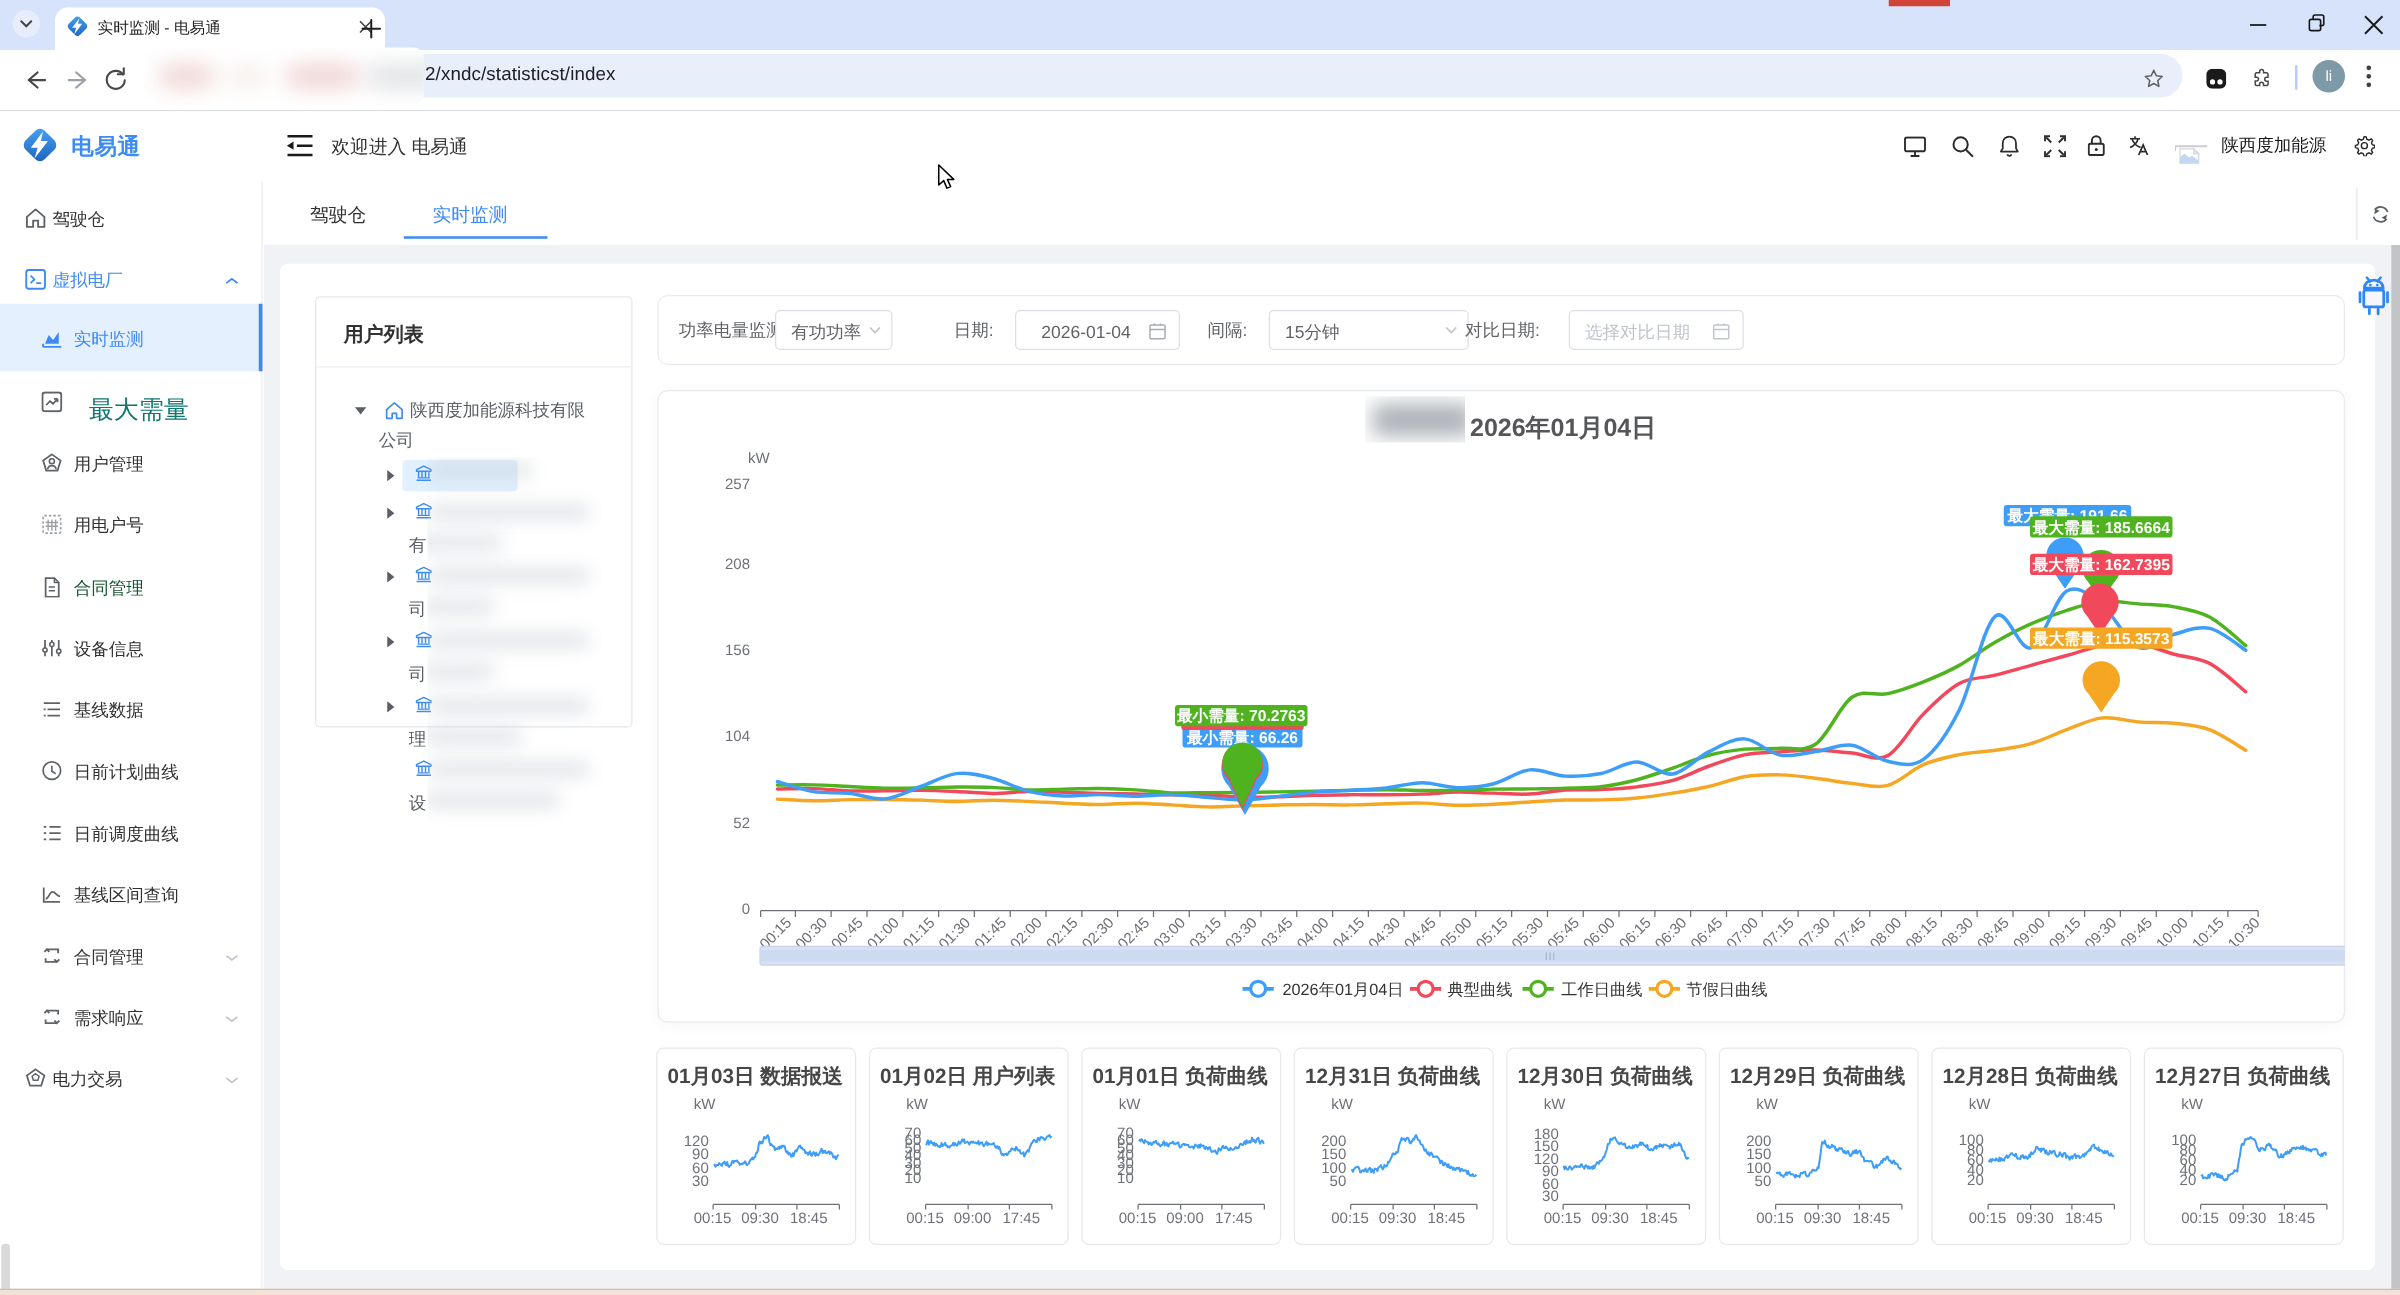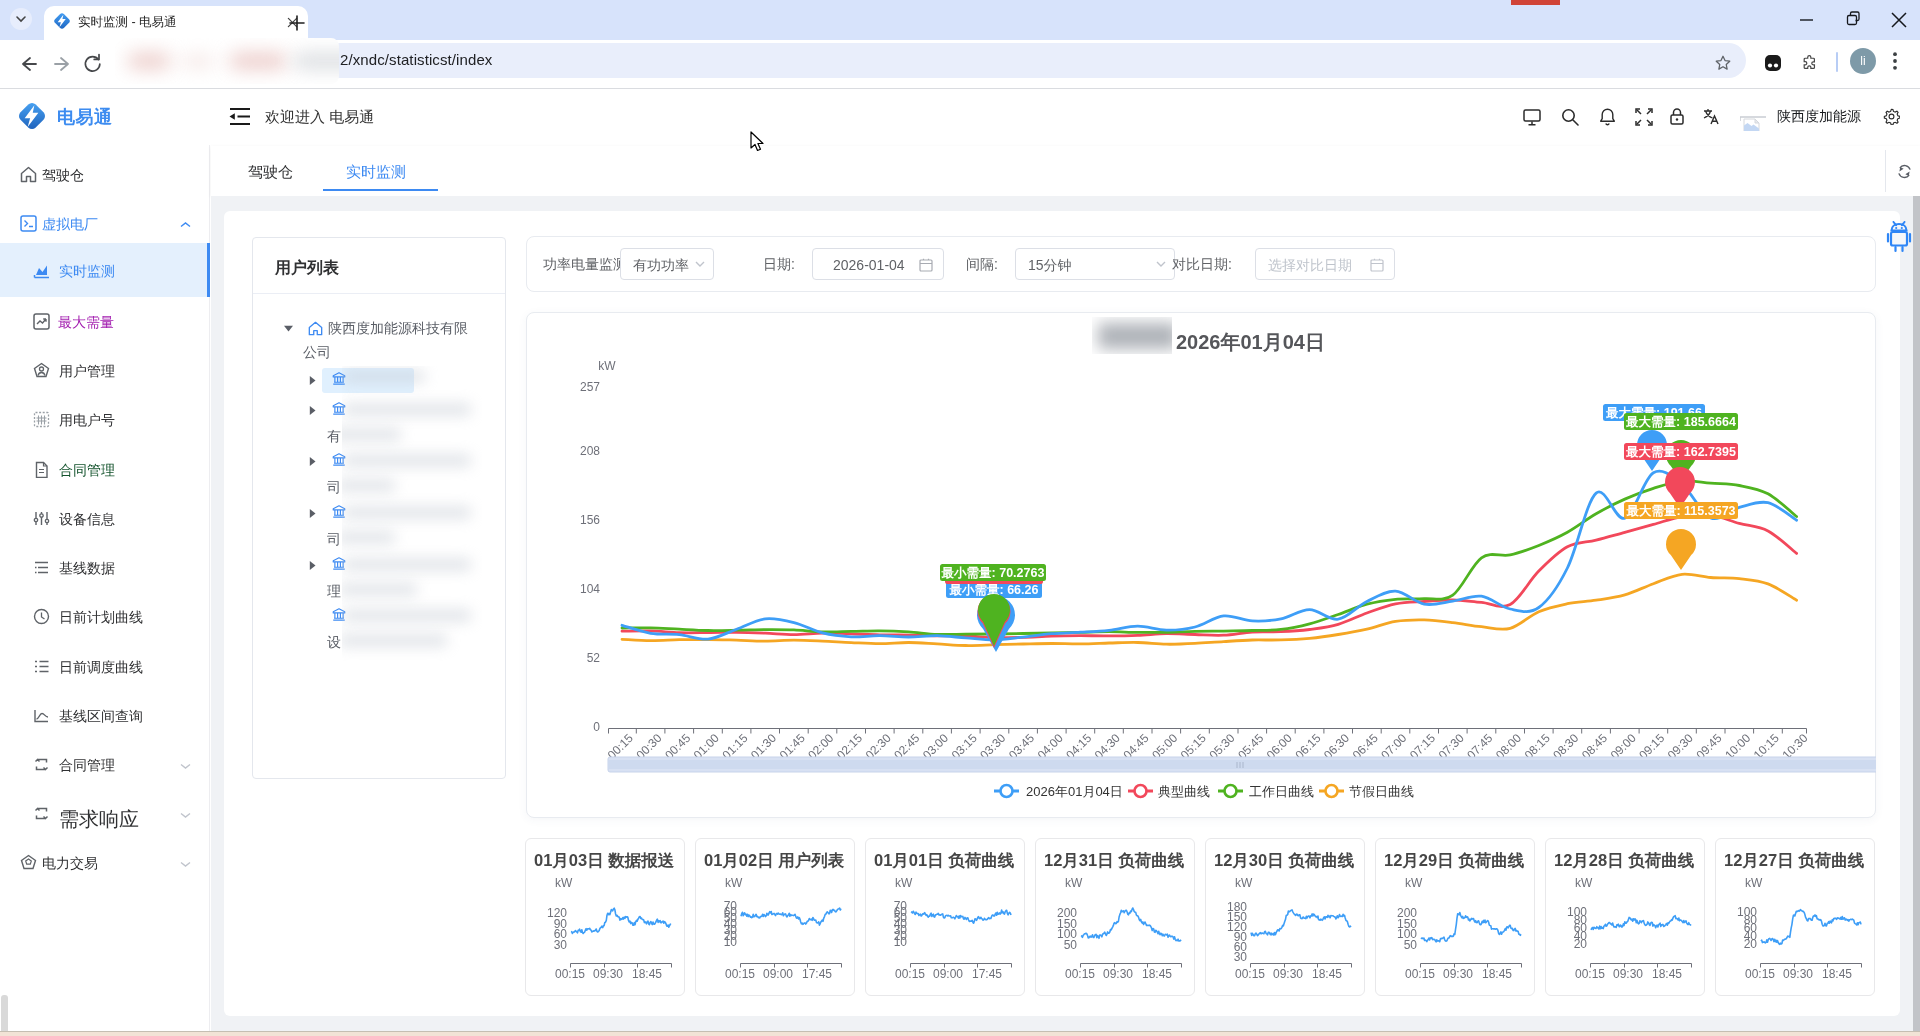--- a/index.html
+++ b/index.html
@@ -32,21 +32,21 @@
 #tabbar{position:absolute;left:211px;top:146px;width:1709px;height:50px;background:#fff;box-shadow:0 1px 4px rgba(0,0,0,.06)}
 #tb1{position:absolute;left:248px;top:163px;font-size:15px;color:#303133}
 #tb2{position:absolute;left:346px;top:163px;font-size:15px;color:#3d8af2}
 #tbline{position:absolute;left:323px;top:189px;width:115px;height:2px;background:#3d8af2}
 #tbsep{position:absolute;left:1885px;top:150px;width:1px;height:42px;background:#e4e7ed}
 
 #content{position:absolute;left:211px;top:196px;width:1702px;height:835px;background:#f0f2f5}
 #scroll{position:absolute;left:1913px;top:196px;width:7px;height:840px;background:#c2c4c8}
 #bottombar{position:absolute;left:0;top:1031px;width:1920px;height:5px;background:#f2e3d6;border-top:1px solid #c5beb2}
 #maincard{position:absolute;left:224px;top:211px;width:1676px;height:805px;background:#fff;border-radius:6px}
-#userpanel{position:absolute;left:252px;top:237px;width:254px;height:542px;background:#fff;border:1px solid #e4e7ed;border-radius:4px}
+#userpanel{position:absolute;left:252px;top:237px;width:254px;height:345px;background:#fff;border:1px solid #e4e7ed;border-radius:4px}
 #userpanel h3{position:absolute;left:22px;top:20px;font-size:16px;color:#303133}
 #updiv{position:absolute;left:0;top:55px;width:252px;height:1px;background:#ebeef5}
 .trow{position:absolute;font-size:14px;color:#5a5e66;white-space:nowrap}
 #treehl{position:absolute;left:322px;top:368px;width:92px;height:25px;background:#e0f0fe;border-radius:3px}
 #treeblur{position:absolute;left:342px;top:366px;width:140px;height:296px;overflow:hidden}
 #treeblur i{position:absolute;background:#c3c9d2;border-radius:7px;filter:blur(7px);opacity:.48}
 
 #toolcard{position:absolute;left:526px;top:236px;width:1350px;height:56px;background:#fff;border:1px solid #e8ebf0;border-radius:8px}
 .tlabel{position:absolute;top:256px;font-size:14px;color:#606266}
 .tinput{position:absolute;top:248px;height:32px;border:1px solid #dcdfe6;border-radius:4px;background:#fff;font-size:14px;color:#606266}
@@ -208,21 +208,21 @@
     </svg>
 <svg class="abs" style="left:33px;top:262px" width="17" height="17" viewBox="0 0 17 17">
       <path d="M1.5 15.5V13M1.5 15.5H16" stroke="#3d8af2" stroke-width="1.5" fill="none"></path>
       <path d="M3 13L6 6l3.5 4L14 3.5V13Z" fill="#3d8af2"></path>
     </svg>
 <div class="abs" style="left:59px;top:263px;font-size:14px;color:#3d8af2">实时监测</div>
 <svg class="abs" style="left:33px;top:313px" width="17" height="17" viewBox="0 0 17 17">
       <rect x="1" y="1" width="15" height="15" rx="2" fill="none" stroke="#5f6368" stroke-width="1.5"></rect>
       <path d="M4 11l3-3 2.5 2L13 6M13 6h-2.8M13 6v2.8" stroke="#5f6368" stroke-width="1.4" fill="none"></path>
     </svg>
-<div class="abs" style="left:58px;top:314px;font-size:14px;color:#a21caf">最大需量</div>
+<div class="abs" style="left:71px;top:314px;font-size:20px;color:#0f766e">最大需量</div>
 <svg class="abs" style="left:33px;top:362px" width="17" height="17" viewBox="0 0 17 17">
       <path d="M8.5 1.5l7 5-2.5 8h-9l-2.5-8Z" fill="none" stroke="#5f6368" stroke-width="1.4"></path>
       <circle cx="8.5" cy="7" r="2" fill="none" stroke="#5f6368" stroke-width="1.3"></circle>
       <path d="M5 13.5c.5-2 2-3 3.5-3s3 1 3.5 3" fill="none" stroke="#5f6368" stroke-width="1.3"></path>
     </svg>
 <div class="abs" style="left:59px;top:363px;font-size:14px;color:#303133">用户管理</div>
 <svg class="abs" style="left:33px;top:411px" width="17" height="17" viewBox="0 0 17 17">
       <g fill="none" stroke="#9aa0a6" stroke-width="1.3" stroke-dasharray="2 1.6">
         <rect x="1.5" y="1.5" width="14" height="14" rx="1"></rect>
       </g>
@@ -269,21 +269,21 @@
       <path d="M2.5 5.5l2-2 2 2M14.5 11.5l-2 2-2-2" fill="none" stroke="#5f6368" stroke-width="1.5"></path>
     </svg>
 <div class="abs" style="left:59px;top:757px;font-size:14px;color:#303133">合同管理</div>
 <svg class="abs" style="left:180px;top:763px" width="11" height="6" viewBox="0 0 11 5">
       <path d="M1 1l4.5 3.5L10 1" stroke="#c0c4cc" stroke-width="1.4" fill="none"></path>
     </svg>
 <svg class="abs" style="left:33px;top:805px" width="17" height="17" viewBox="0 0 17 17">
       <path d="M4.5 3.5h9v3M12.5 13.5h-9v-3" fill="none" stroke="#5f6368" stroke-width="1.5"></path>
       <path d="M2.5 5.5l2-2 2 2M14.5 11.5l-2 2-2-2" fill="none" stroke="#5f6368" stroke-width="1.5"></path>
     </svg>
-<div class="abs" style="left:59px;top:806px;font-size:20px;color:#303133">需求响应</div>
+<div class="abs" style="left:59px;top:806px;font-size:14px;color:#303133">需求响应</div>
 <svg class="abs" style="left:180px;top:812px" width="11" height="6" viewBox="0 0 11 5">
       <path d="M1 1l4.5 3.5L10 1" stroke="#c0c4cc" stroke-width="1.4" fill="none"></path>
     </svg>
 <svg class="abs" style="left:20px;top:854px" width="17" height="17" viewBox="0 0 17 17">
       <path d="M8.5 1.5l7 5-2.5 8h-9l-2.5-8Z" fill="none" stroke="#5f6368" stroke-width="1.4"></path>
       <path d="M8.5 5l2.8 2-1 3.2h-3.6l-1-3.2Z" fill="none" stroke="#5f6368" stroke-width="1.2"></path>
     </svg>
 <div class="abs" style="left:42px;top:855px;font-size:14px;color:#303133">电力交易</div>
 <svg class="abs" style="left:180px;top:861px" width="11" height="6" viewBox="0 0 11 5">
       <path d="M1 1l4.5 3.5L10 1" stroke="#c0c4cc" stroke-width="1.4" fill="none"></path>

